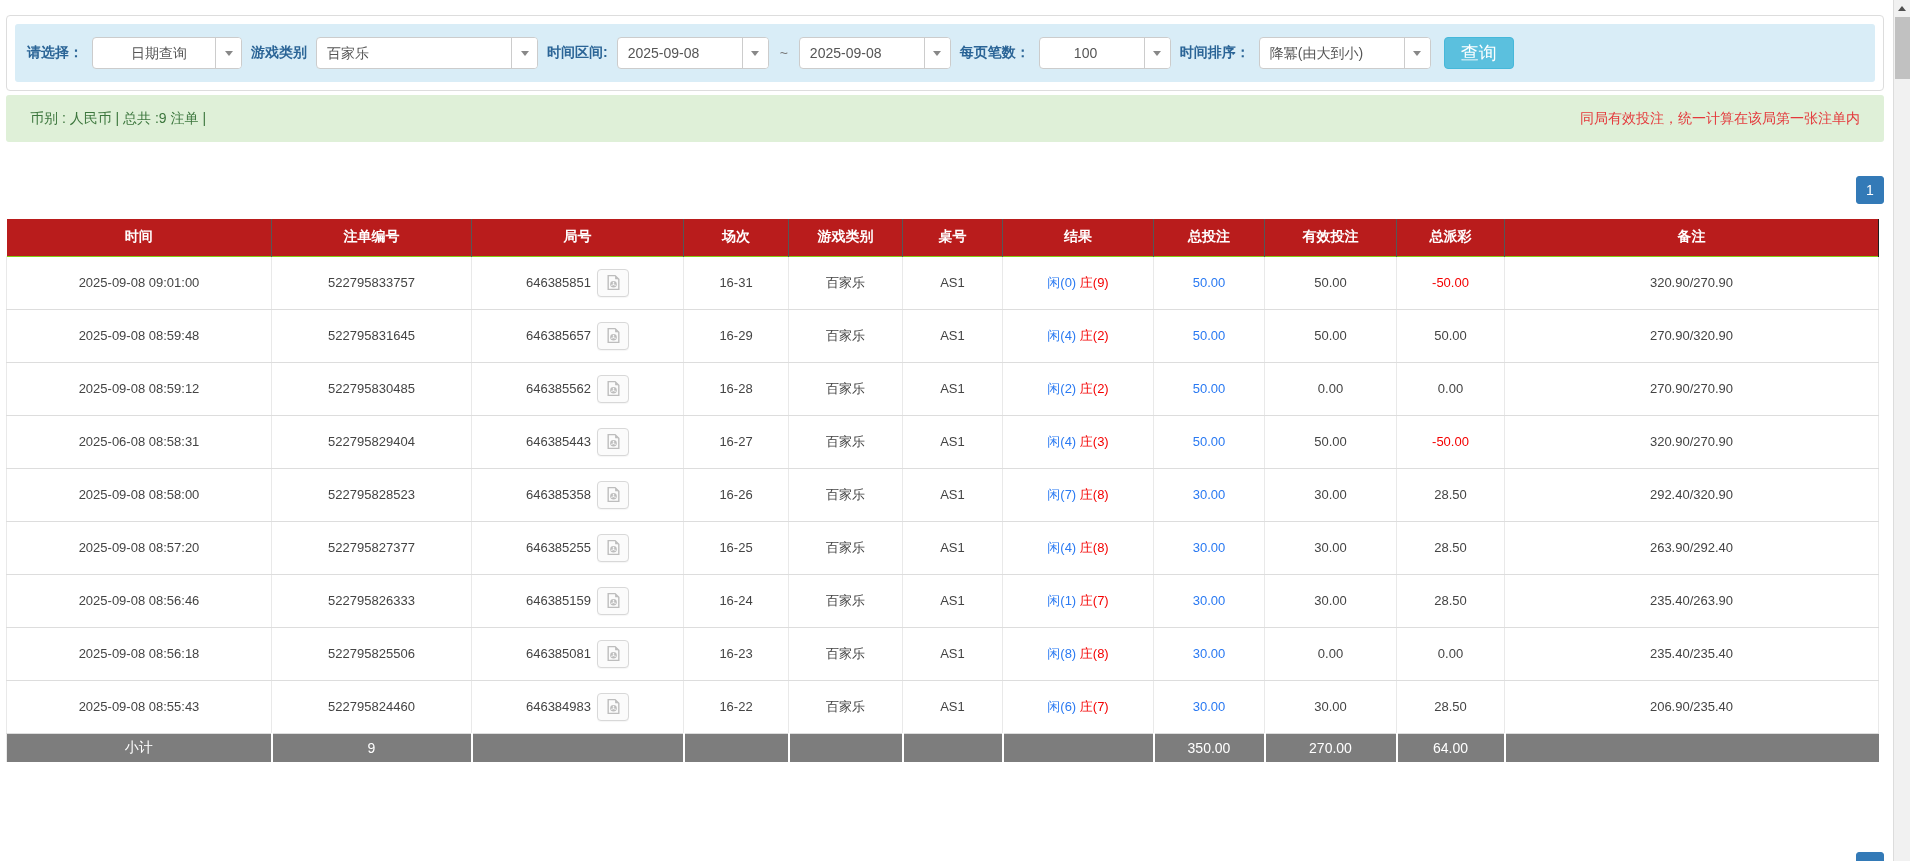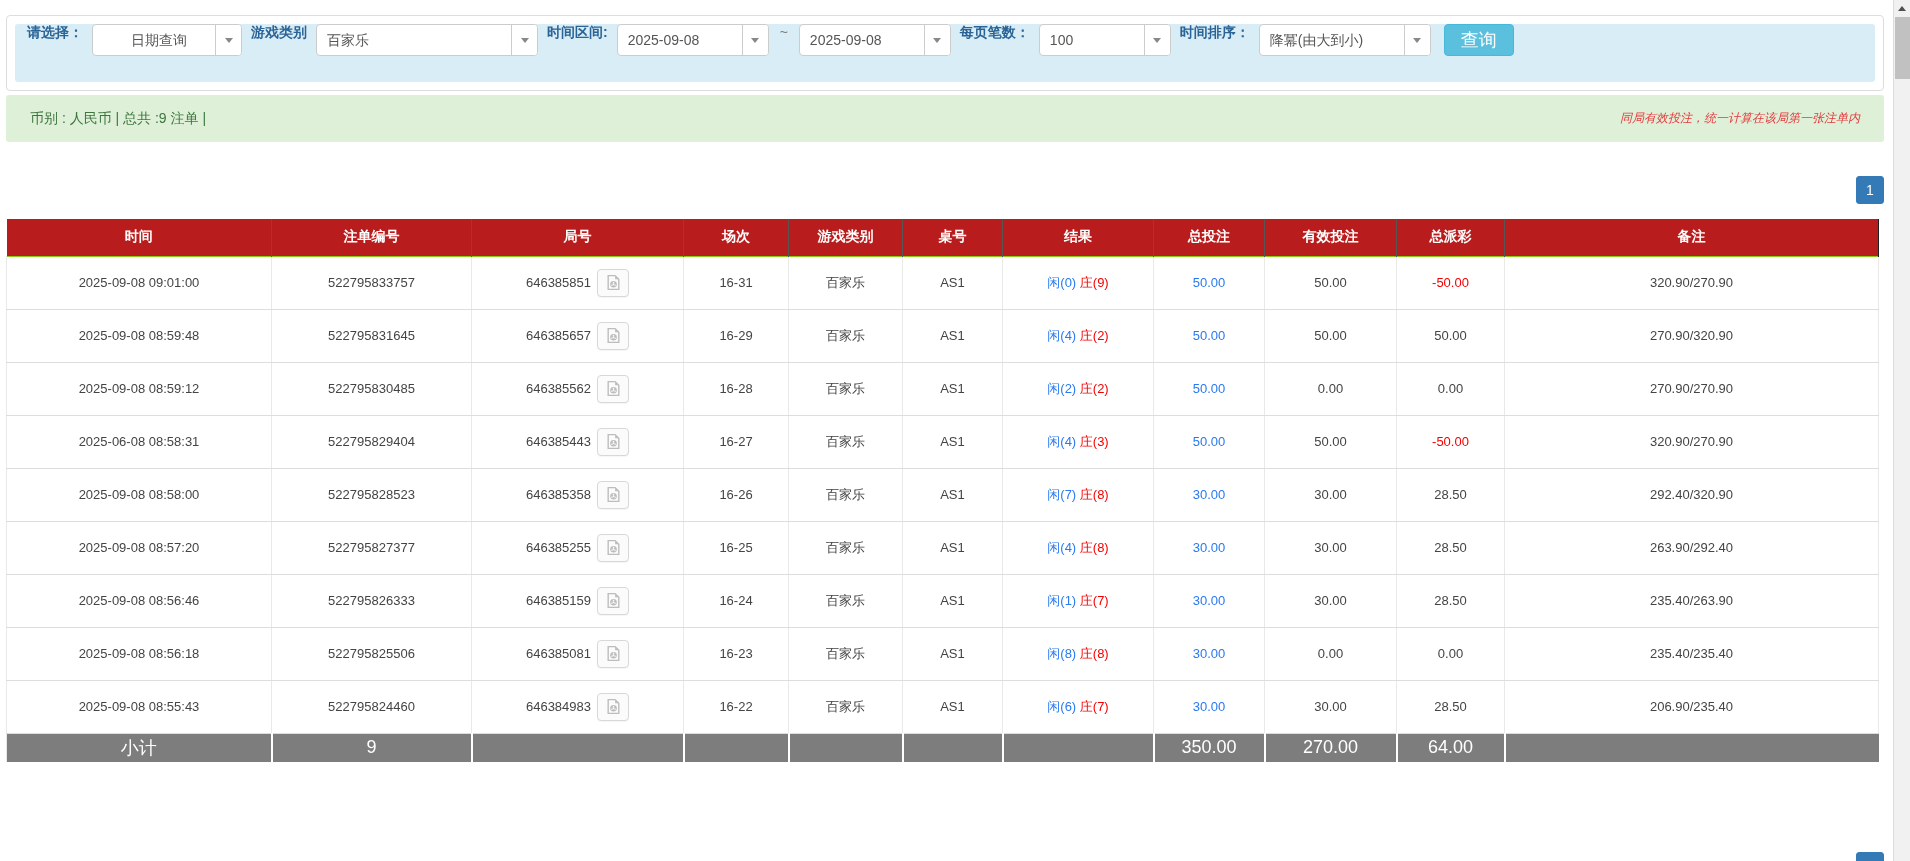--- a/index.html
+++ b/index.html
@@ -7,34 +7,34 @@
   body { font-family:"Liberation Sans","DejaVu Sans",sans-serif; }
   .page { position:relative; width:1910px; height:861px; overflow:hidden; background:#fff; }
   .content { padding:0 26px 0 6px; }
 
   
   .title-clip { height:16px; overflow:hidden; margin-left:2px; }
   .title-clip h1 { font-size:25px; font-weight:bold; color:#333; line-height:30px; margin-top:-14px; white-space:nowrap; }
 
   
   .filter-panel { margin-top:15px; border:1px solid #ddd; border-radius:4px; background:#fff; padding:8px; }
-  .filter-strip { background:#d9edf7; border-radius:3px; height:58px; display:flex; align-items:flex-start; padding:0 12px; gap:9px; }
+  .filter-strip { background:#d9edf7; border-radius:3px; height:58px; display:flex; align-items:center; padding:0 12px; gap:9px; }
   .f-label { font-size:14px; font-weight:bold; color:#2a6496; white-space:nowrap; }
   .tilde { font-size:14px; color:#777; padding:0 2px; }
   .combo { display:inline-flex; height:32px; background:#fff; border:1px solid #ccc; border-radius:4px; align-items:stretch; overflow:hidden; }
   .combo .combo-text { padding:0 10px; line-height:30px; font-size:14px; color:#555; white-space:nowrap; flex:1; }
   .combo .combo-arrow { width:26px; border-left:1px solid #ccc; display:flex; align-items:center; justify-content:center; background:#fff; }
   .caret { width:0; height:0; border-left:4px solid transparent; border-right:4px solid transparent; border-top:5px solid #888; }
-  .w-select { width:150px;padding-left:28px; } .w-game { width:222px; } .w-date { width:152px; } .w-size { width:132px; } .w-sort { width:172px; }
+  .w-select { width:150px;padding-left:28px; } .w-game { width:222px; } .w-date { width:152px; } .w-size { width:132px;padding-left:24px; } .w-sort { width:172px; }
   .btn-query { height:32px; padding:0 16px; background:#5bc0de; color:#fff; border:1px solid #46b8da; border-radius:4px; font-size:18px; cursor:pointer; margin-left:4px; }
 
   
   .summary-bar { margin-top:4px; background:#dff0d8; border-radius:3px; height:47px; display:flex; align-items:center; justify-content:space-between; padding:0 24px 0 24px; }
   .summary-left { color:#3c763d; font-size:14px; }
-  .summary-right { color:#e4393c; font-size:12px;font-style:italic; }
+  .summary-right { color:#e4393c; font-size:14px; }
 
   
   .pagination-top { margin:34px 0 15px 0; text-align:right; }
   .page-btn { display:inline-flex; width:28px; height:28px; background:#337ab7; border:1px solid #337ab7; color:#fff; border-radius:3px; align-items:center; justify-content:center; font-size:14px; cursor:pointer; }
   .pagination-bottom { position:absolute; top:852px; right:26px; }
 
   
   table.records { border-collapse:collapse; width:1872px; table-layout:fixed; font-size:13px; color:#444; }
   table.records th { background:#b91c1c; color:#fff; font-size:14px; font-weight:bold; height:37px; border-right:1px solid #565656; text-align:center; }
   table.records th:last-child { border-right:1px solid #1f1f1f; }
@@ -42,21 +42,21 @@
   table.records td:first-child { border-left:1px solid #e9e9e9; }
   tbody tr:first-child td { border-top:1px solid #84cc16; }
   .blue-val { color:#2979f2; }
   .result-player { color:#2979f2; }
   .result-banker { color:#f40000; }
   td.neg { color:#f40000; }
   .round-wrap { display:inline-flex; align-items:center; gap:6px; }
   .vid-btn { display:inline-flex; width:32px; height:28px; border:1px solid #d8d8d8; border-radius:4px; background:#fbfbfb; align-items:center; justify-content:center; cursor:pointer; box-shadow:0 1px 1px rgba(0,0,0,0.04); }
 
   
-  tr.sum-row td { background:#7d7d7d; color:#fff; height:29px; font-size:18px; border-right:2px solid #fff; border-bottom:none; }
+  tr.sum-row td { background:#7d7d7d; color:#fff; height:29px; font-size:14px; border-right:2px solid #fff; border-bottom:none; }
   tr.sum-row td:last-child { border-right:none; }
   tr.total-row td { border-top:3px solid #fff; }
 
   
   .scrollbar { position:absolute; top:0; right:0; width:17px; height:861px; background:#f1f1f1; border-left:1px solid #dcdcdc; }
   .sb-up { height:16px; display:flex; align-items:center; justify-content:center; background:#f1f1f1; cursor:pointer; }
   .sb-up-glyph { width:0; height:0; border-left:4px solid transparent; border-right:4px solid transparent; border-bottom:5px solid #505050; }
   .sb-thumb { position:absolute; top:17px; left:1px; width:15px; height:62px; background:#c1c1c1; cursor:pointer; }
 </style>
 </head>

